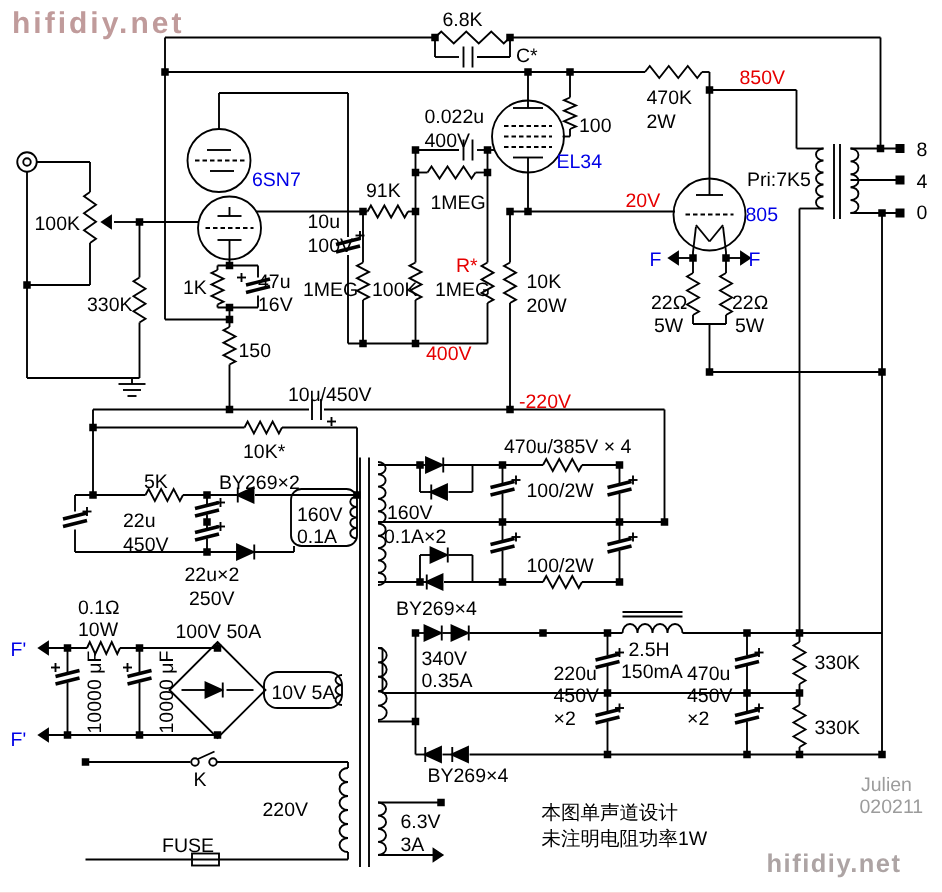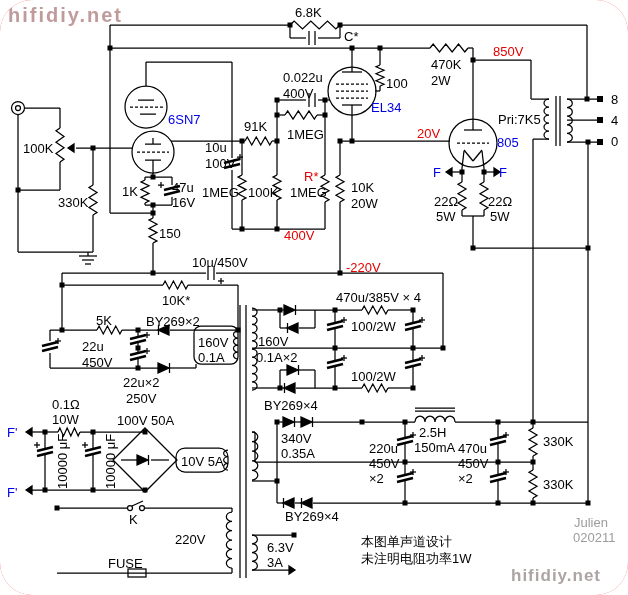--- a/index.html
+++ b/index.html
@@ -1,17 +1,17 @@
 <!DOCTYPE html>
 <html><head>
 <meta charset="utf-8">
 <style>
   html,body{margin:0;padding:0;background:#fff;}
   .stage{position:relative;width:628px;height:595px;background:#ef4444;overflow:hidden;
-         font-family:"Liberation Sans",sans-serif;border-radius:32px;}
+         font-family:"Liberation Sans",sans-serif;}
   svg{display:block;}
   svg text{font-family:"Liberation Sans","DejaVu Sans",sans-serif;}
 </style>
 </head>
 <body>
 
 <div class="stage">
   <svg id="schem" width="628" height="595" viewBox="0 0 628 595">
     <rect x="0" y="0" width="628" height="595" fill="#ffffff"></rect>
     <g id="wires">

